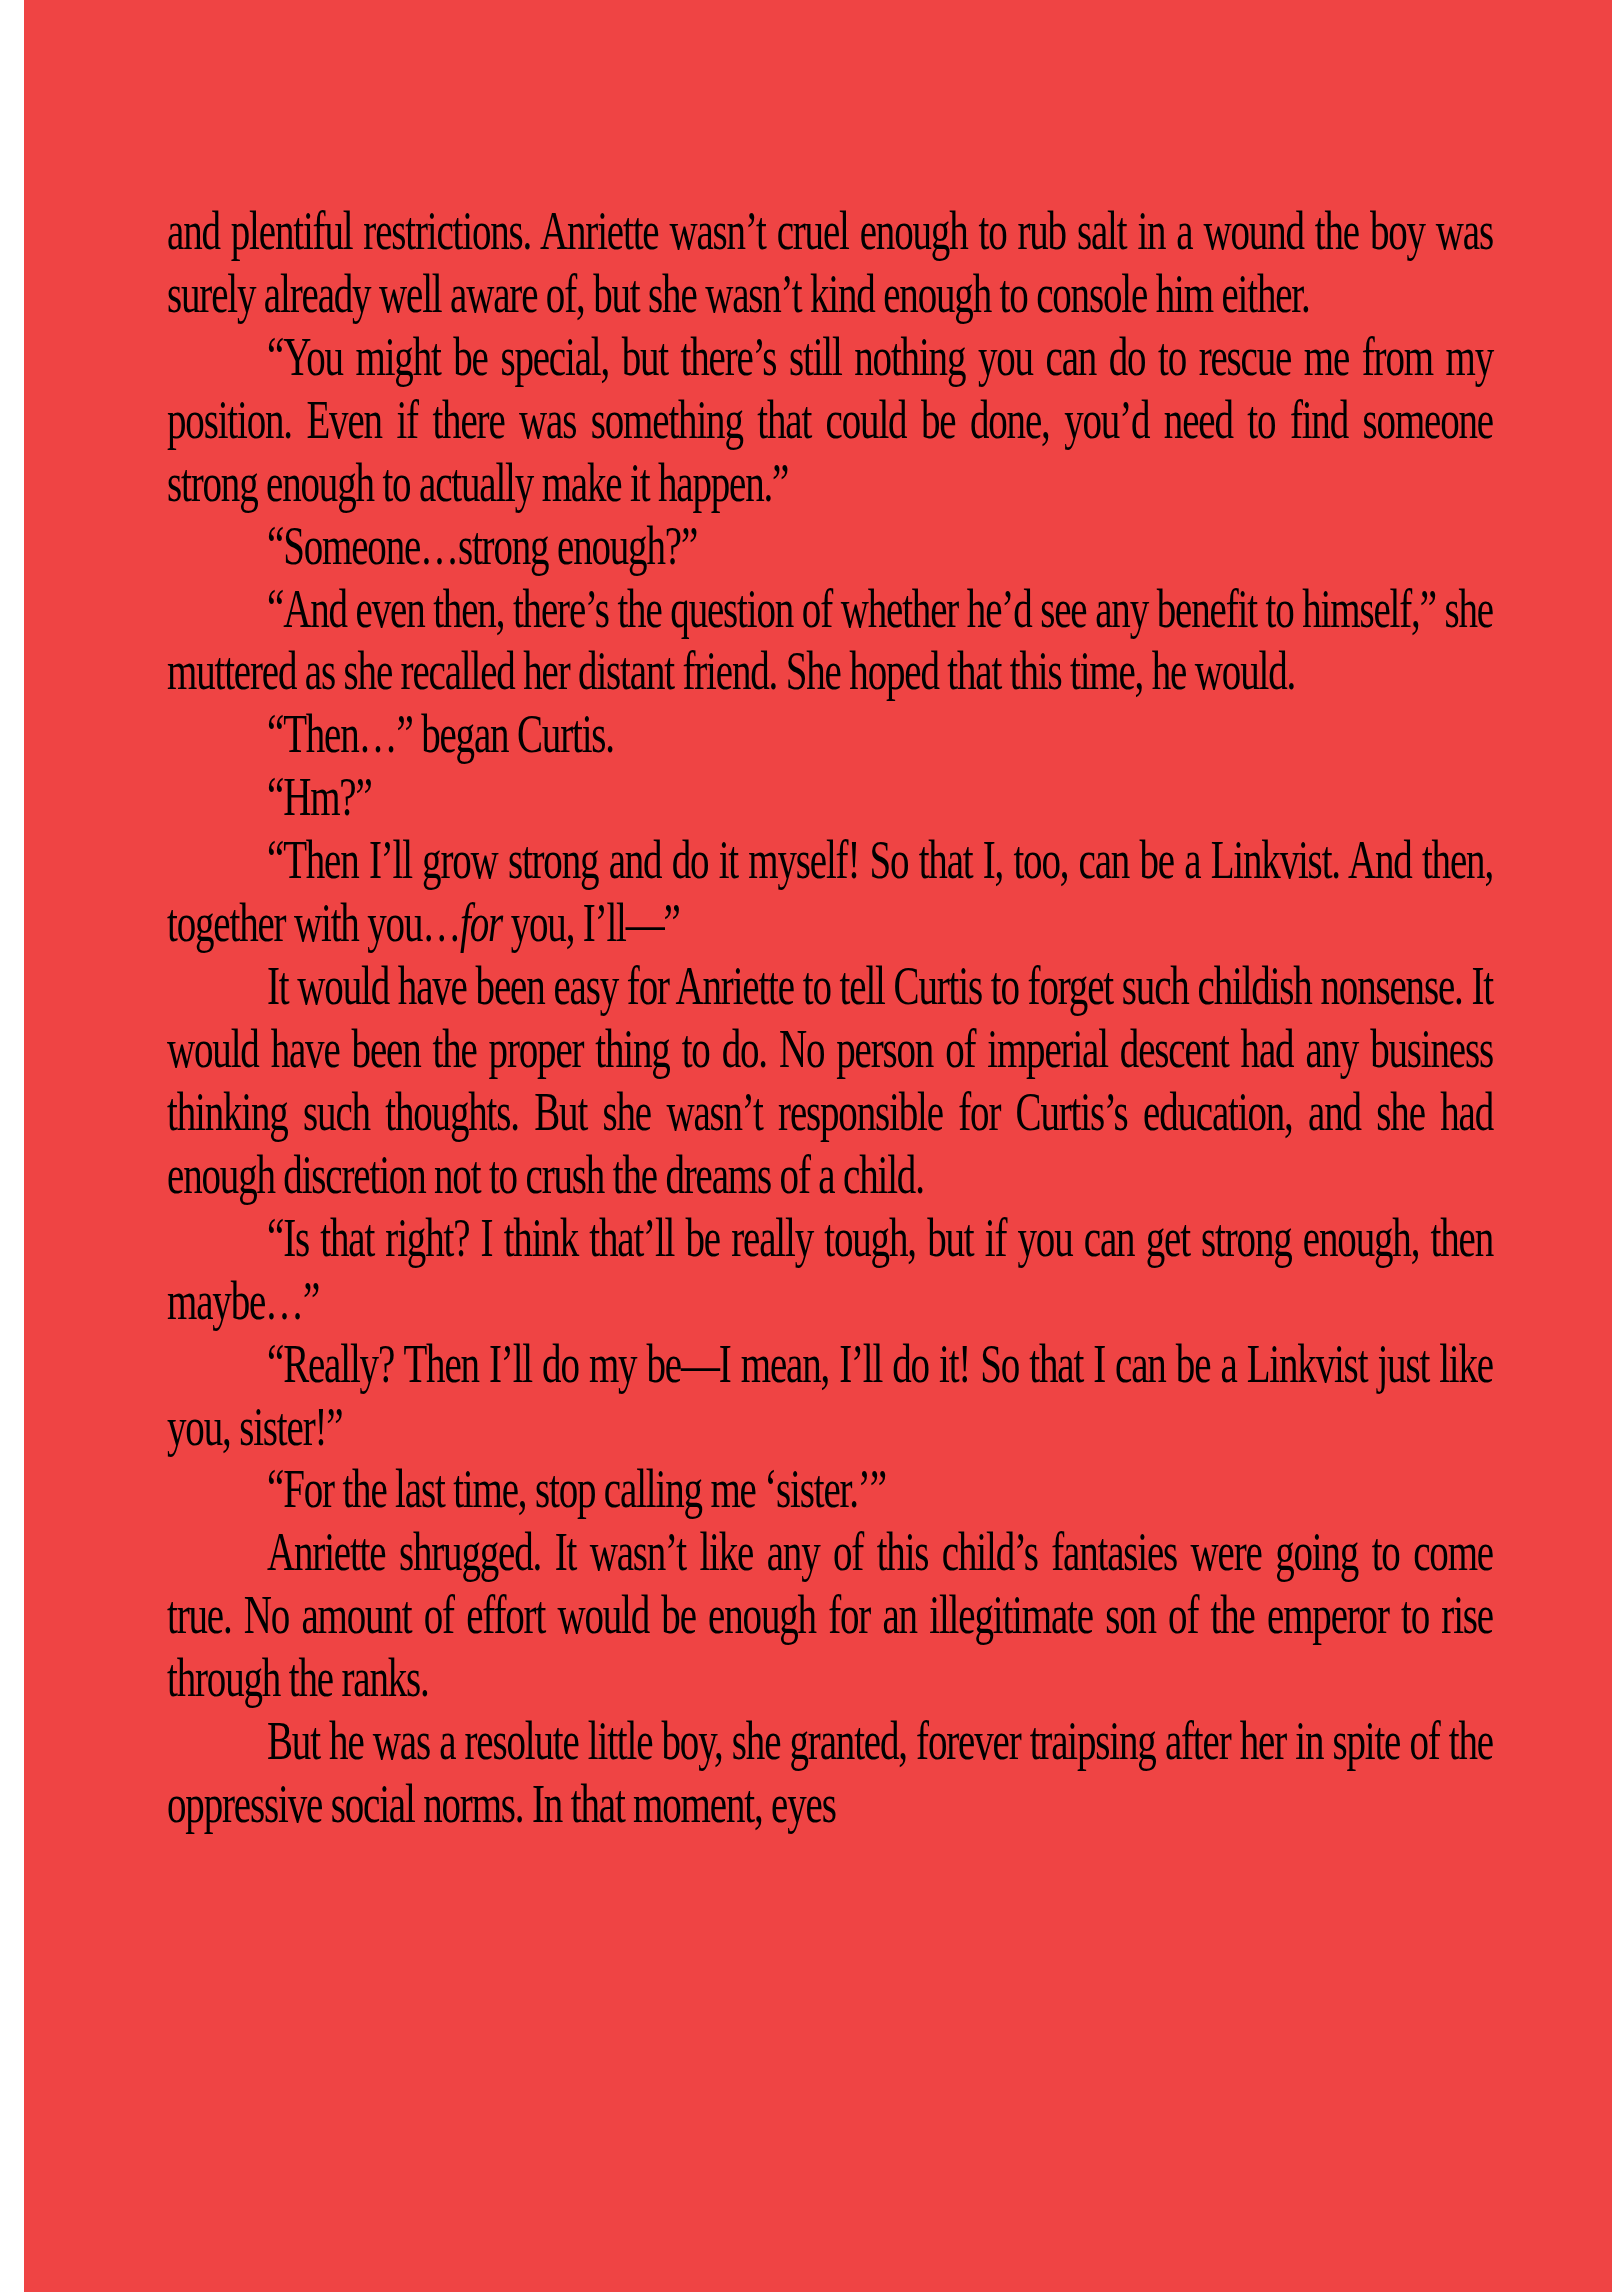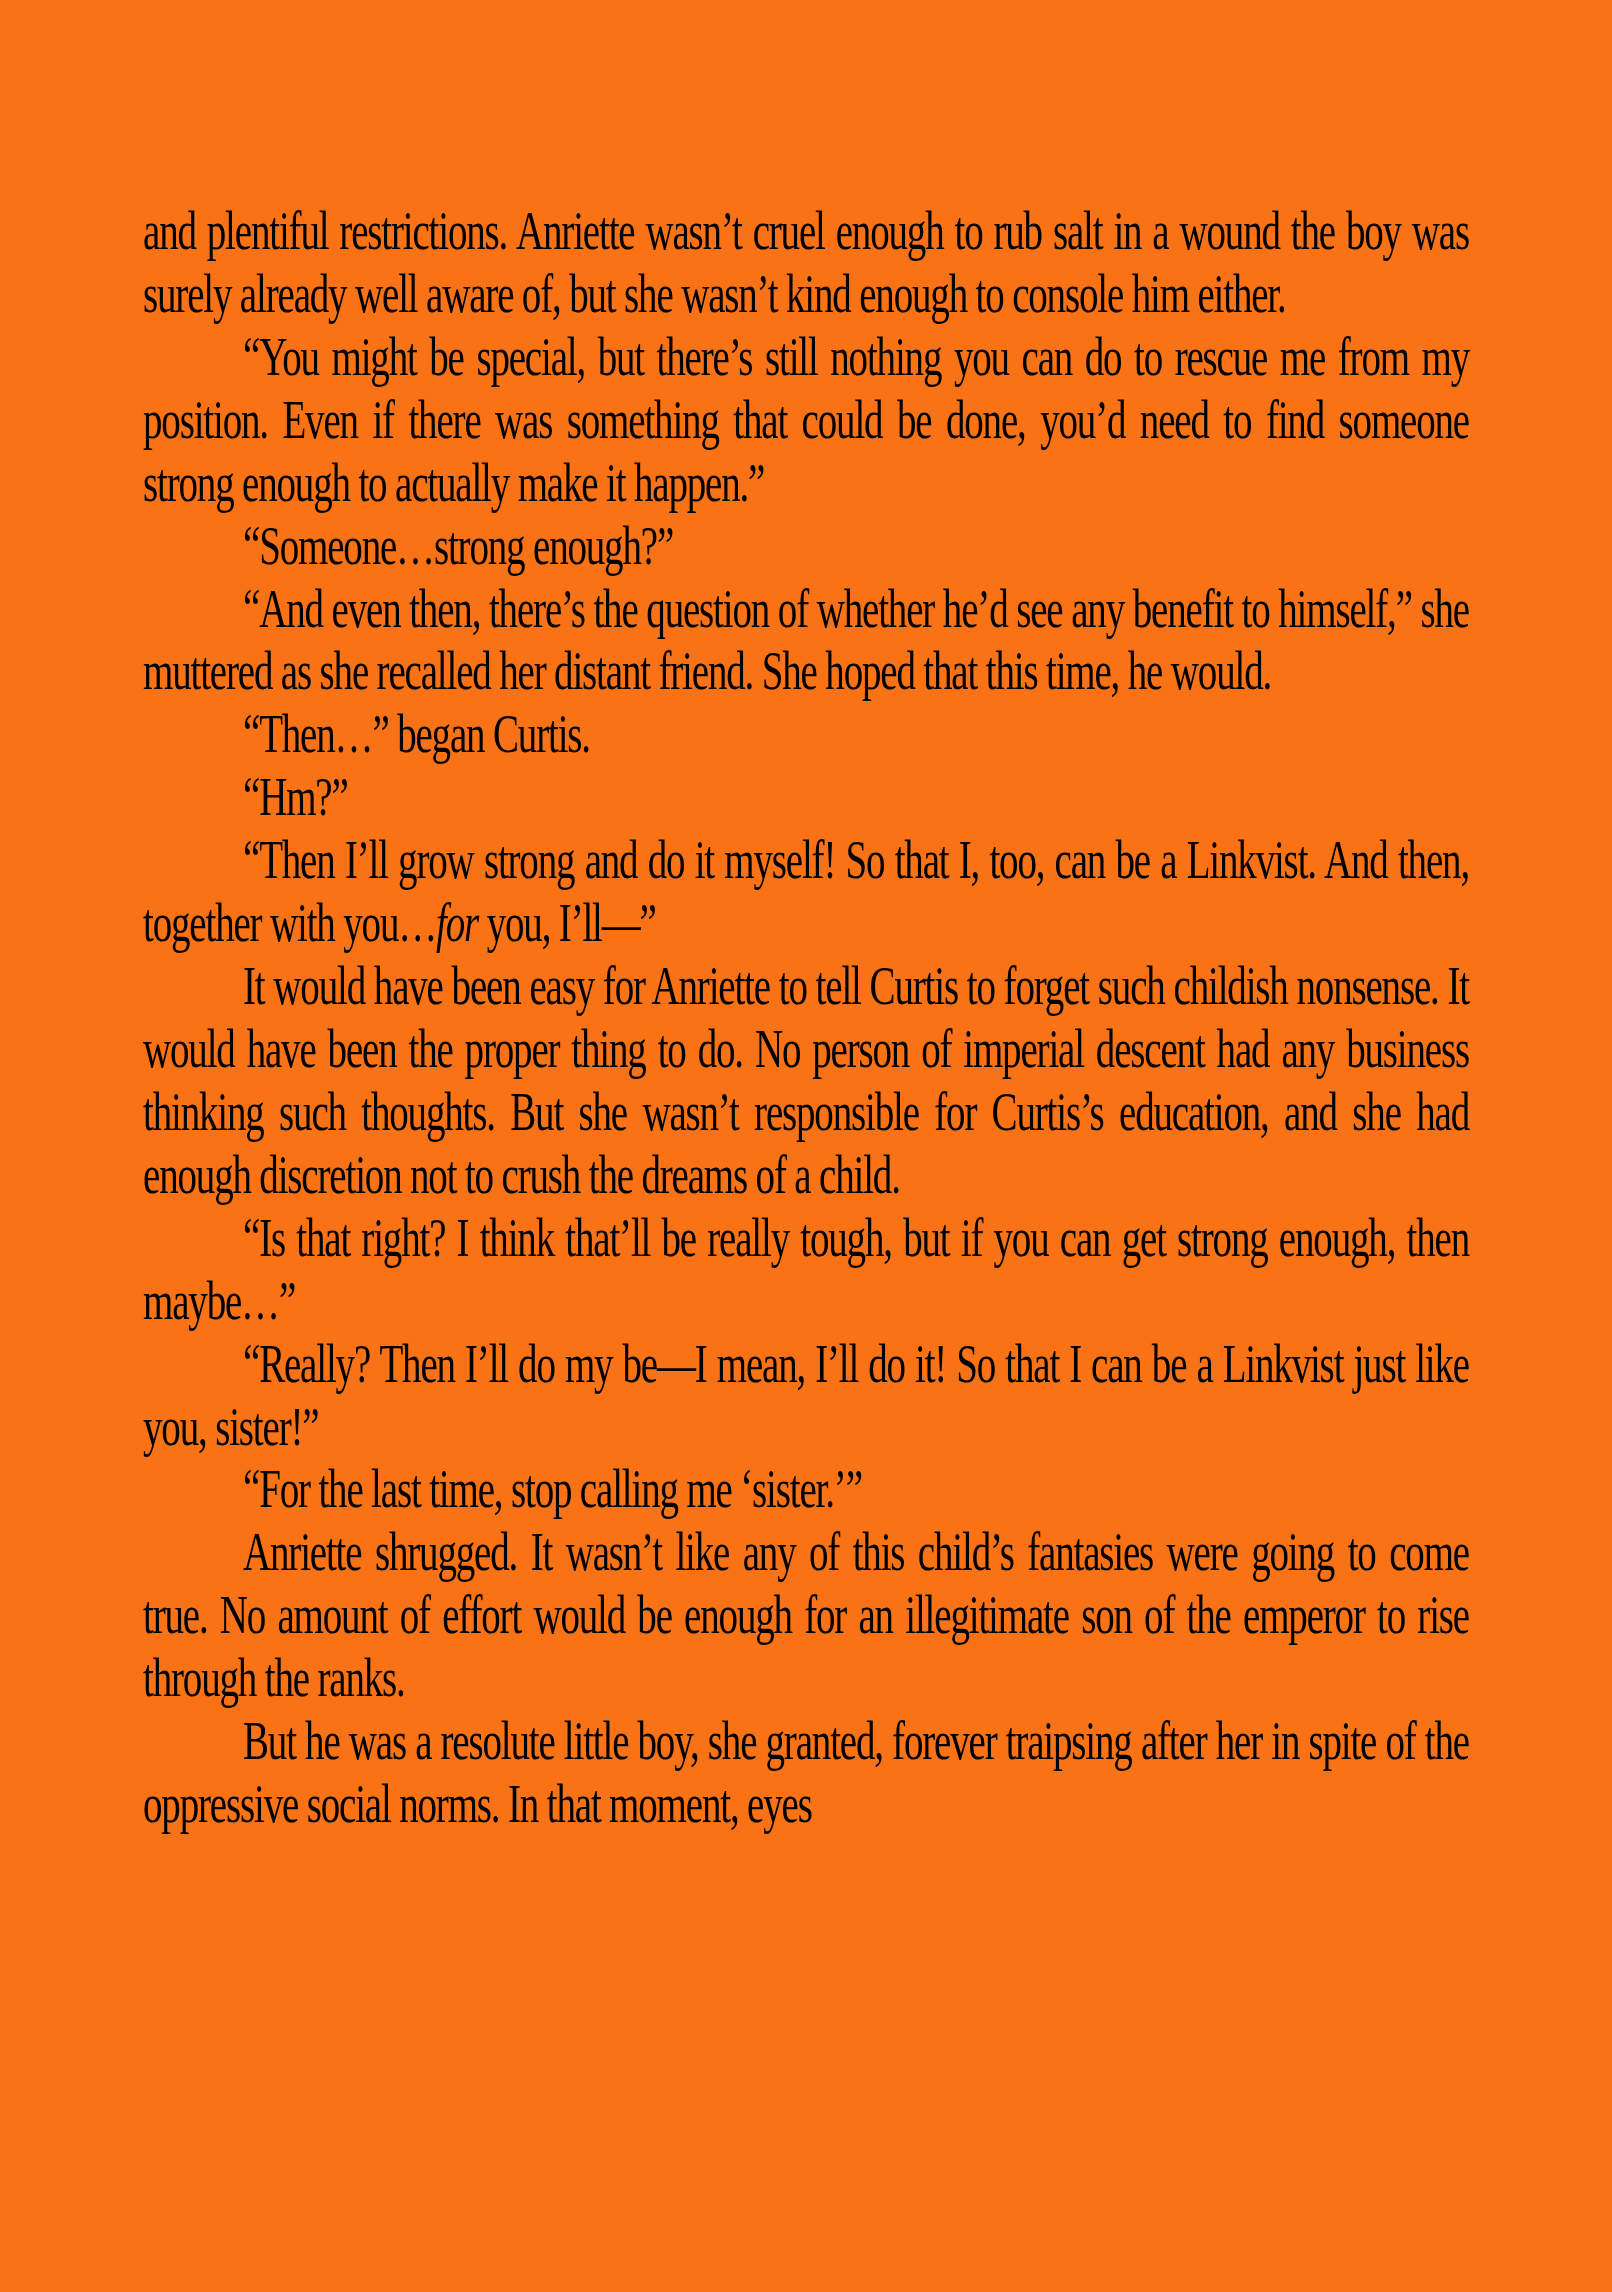--- a/index.html
+++ b/index.html
@@ -9,21 +9,22 @@
   body {
     width: 1613px;
     height: 2293px;
     background: #ffffff;
     position: relative;
     overflow: hidden;
   }
   .book-page {
     position: absolute;
     inset: 0;
-    background: #f97316;
+    background: #ef4444;
+    margin-left: 24px;
   }
   .page-text {
     position: absolute;
     left: 143px;
     top: 199px;
     width: 1326px;
     font-family: "Liberation Serif", "DejaVu Serif", serif;
     font-size: 39px;
     line-height: 44px;
     letter-spacing: -0.03em;

